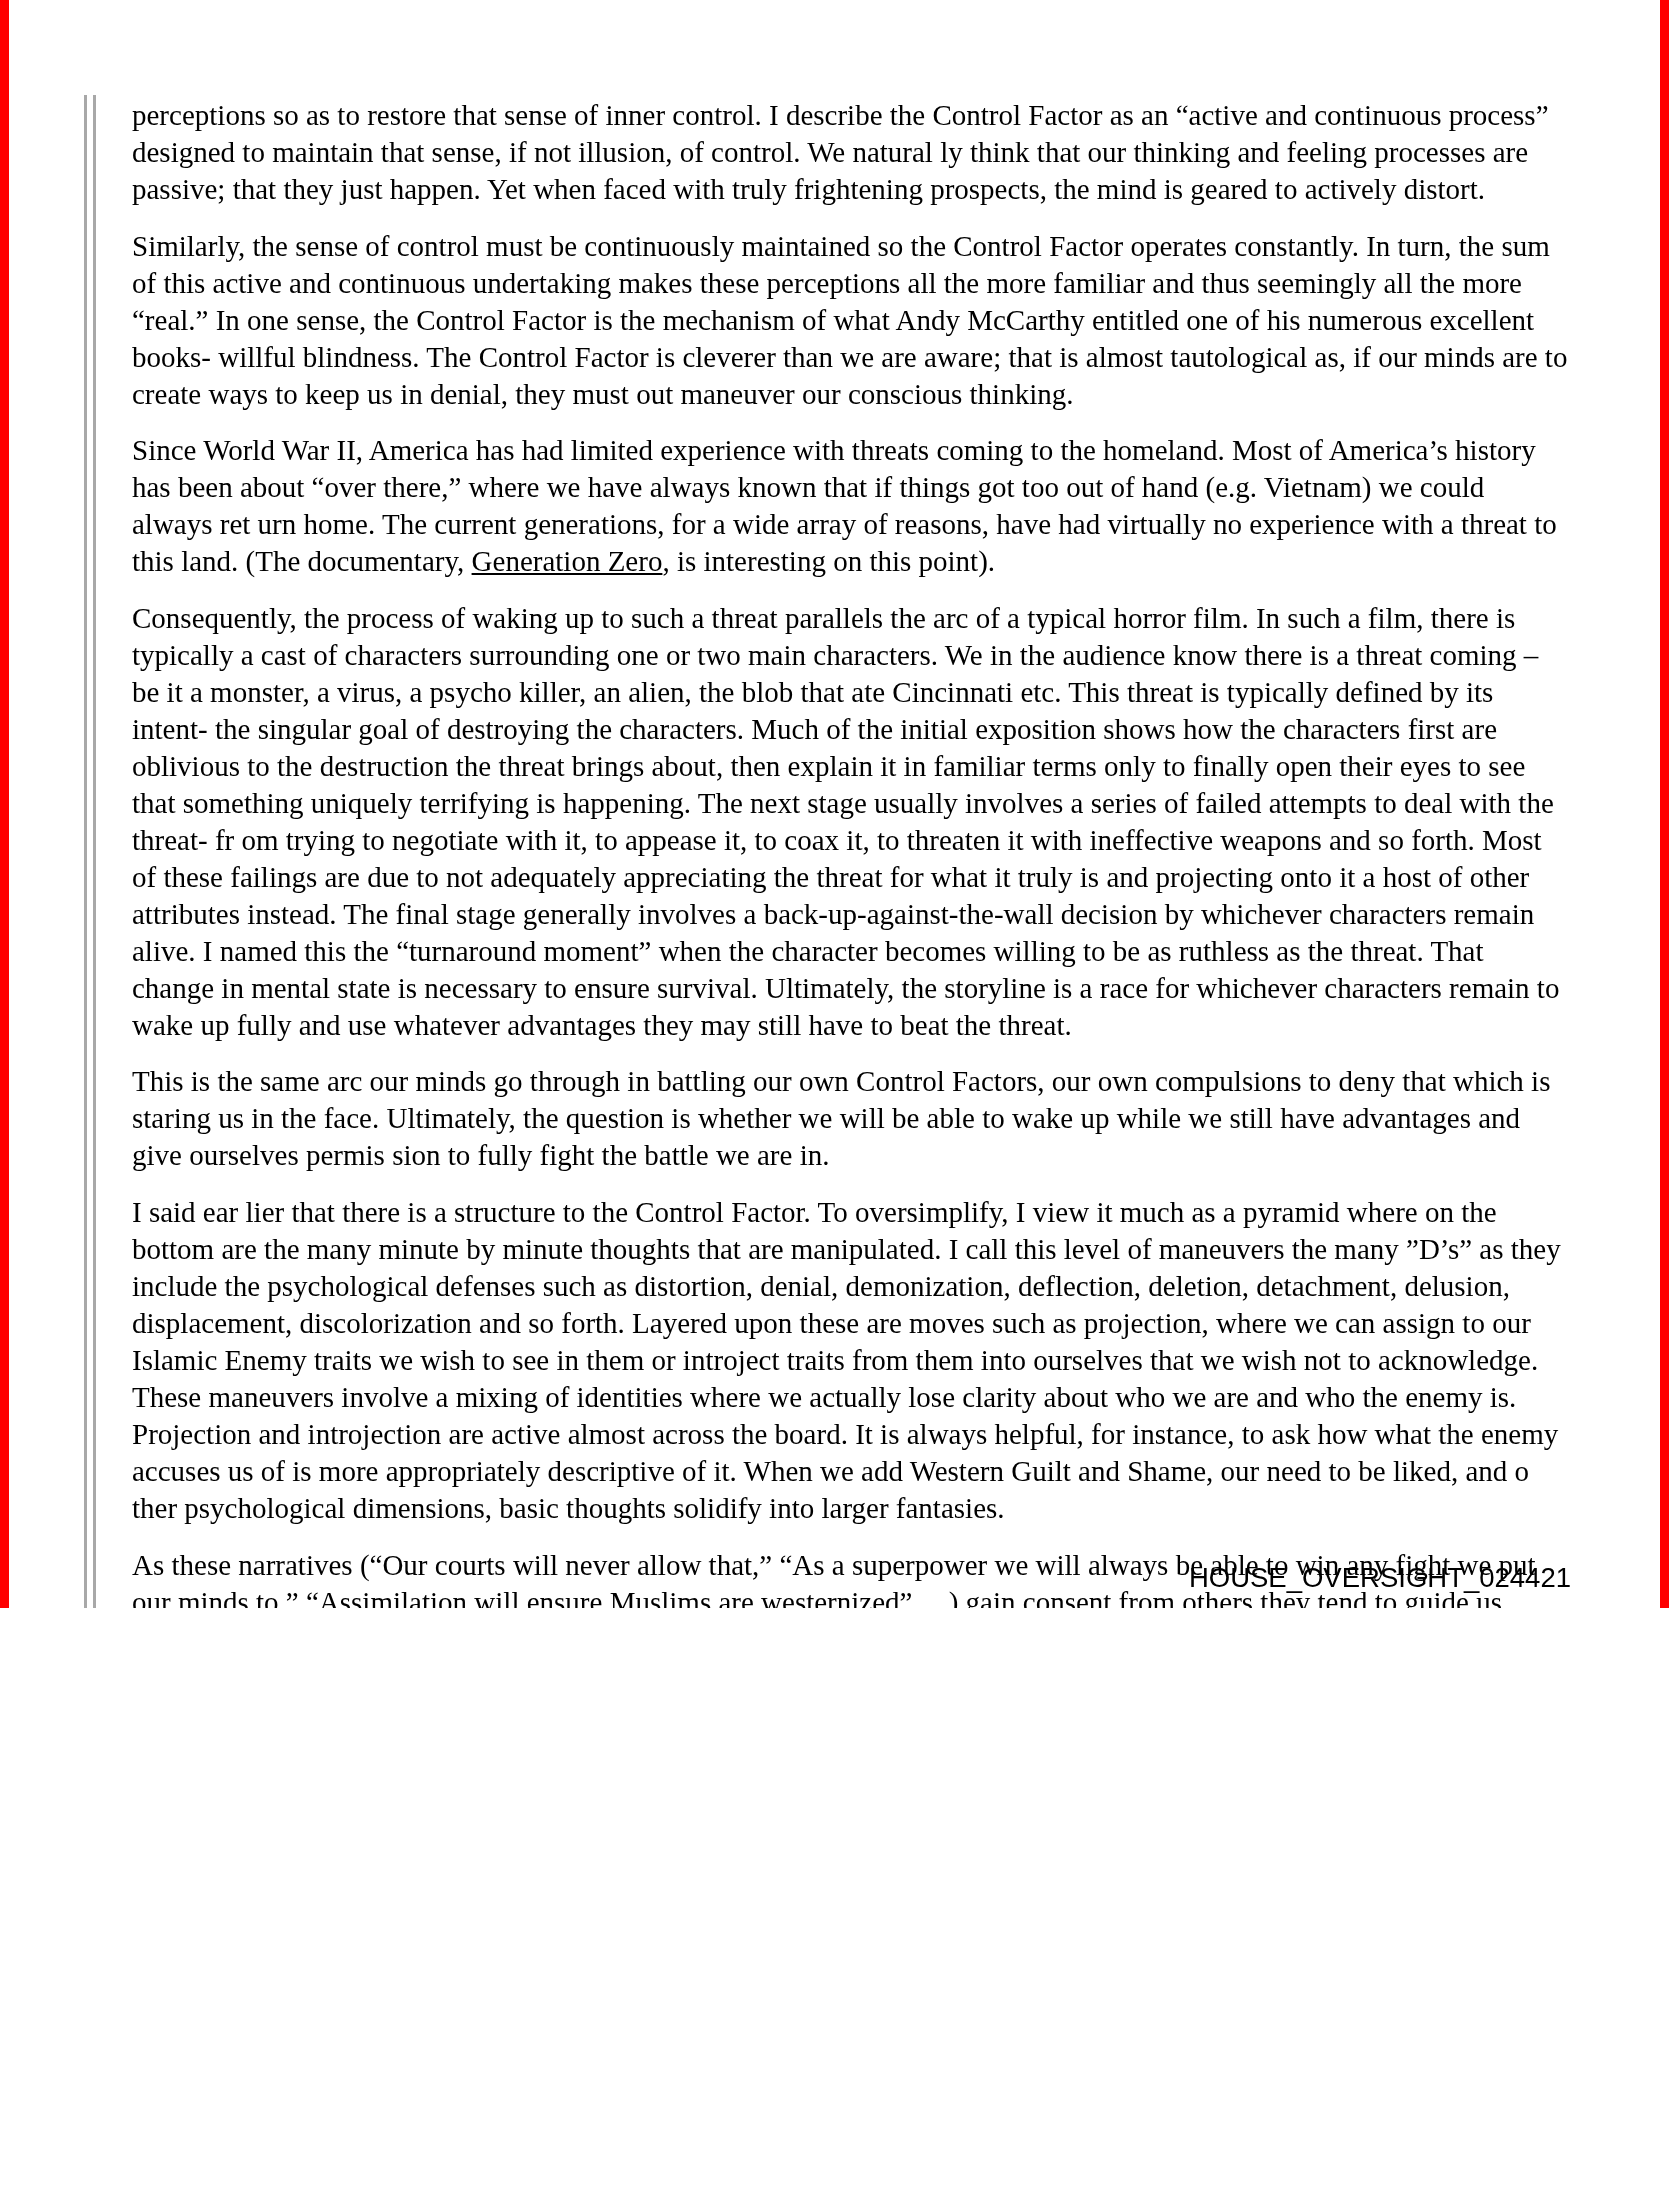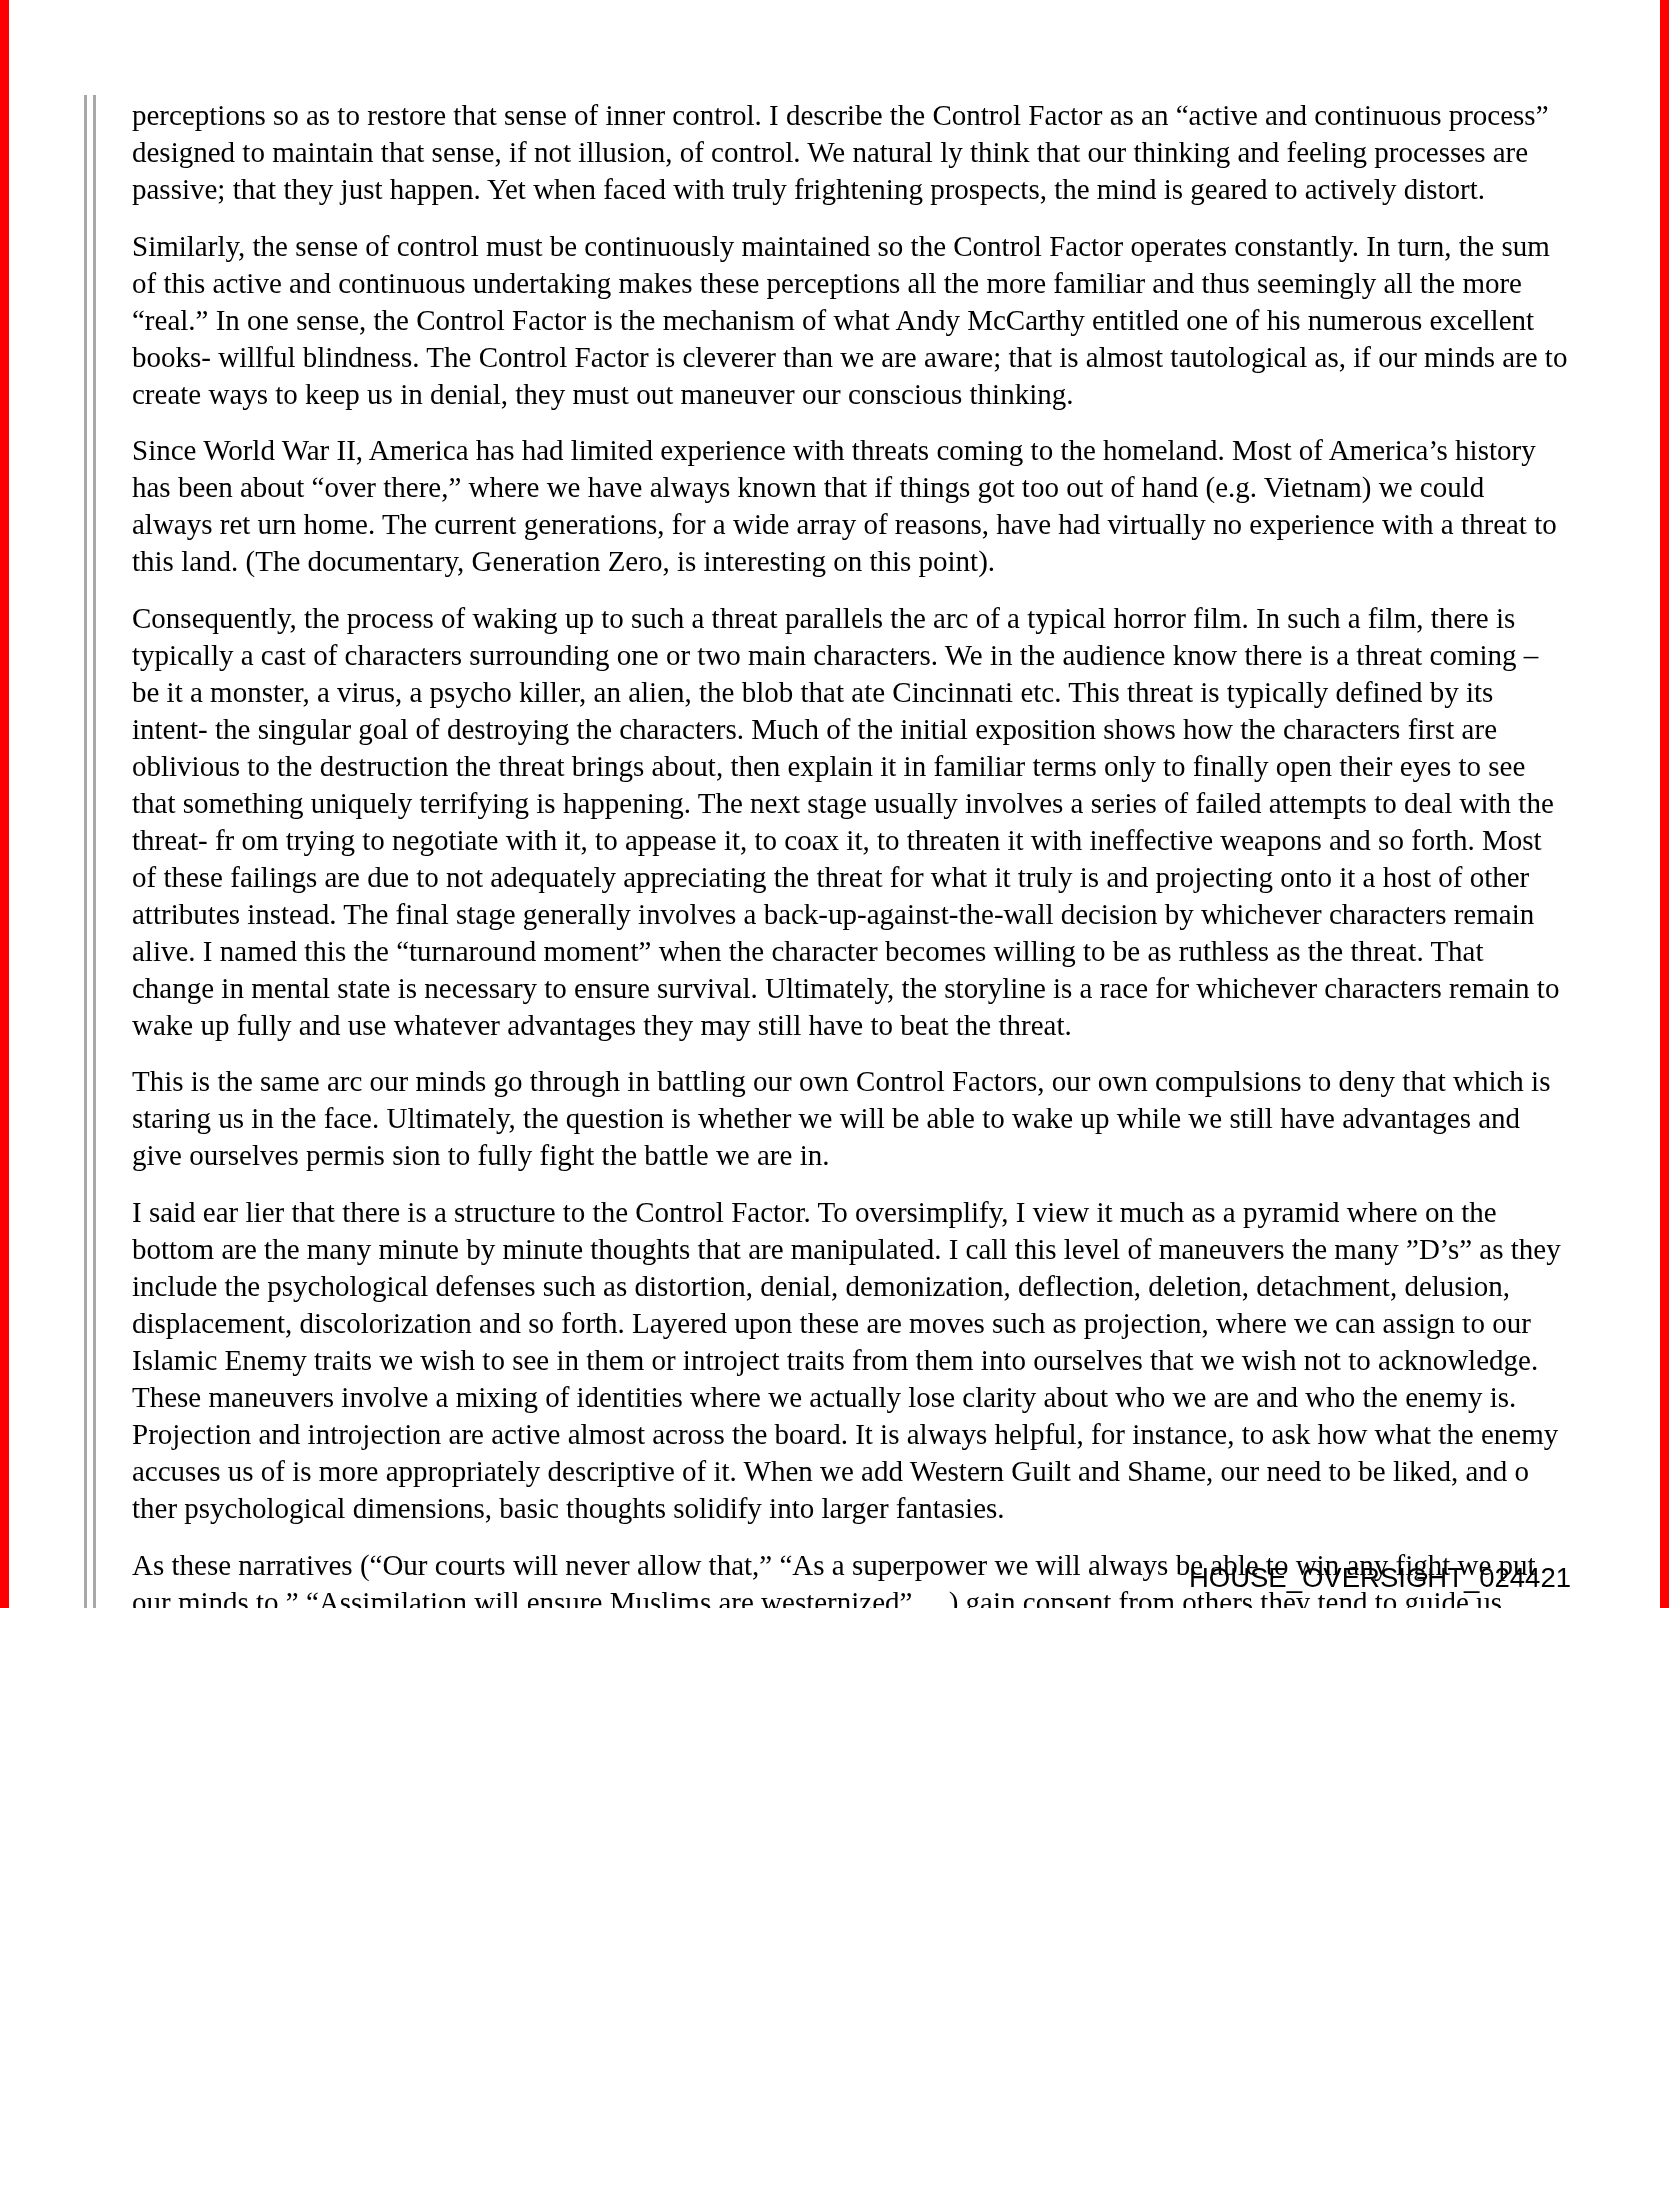--- a/index.html
+++ b/index.html
@@ -41,21 +41,21 @@
     top: 97px;
     width: 1440px;
     font-size: 29px;
     line-height: 37px;
     text-align: left;
     color: #000000;
   }
   .content p.para {
     margin: 0 0 19.6px 0;
   }
-  .underline { }
+  .underline { text-decoration: underline; }
   .footer {
     position: absolute;
     right: 98px;
     bottom: 14.4px;
     font-family: "Liberation Sans", sans-serif;
     font-size: 27.5px;
     color: #000000;
     white-space: nowrap;
     text-align: right;
   }

